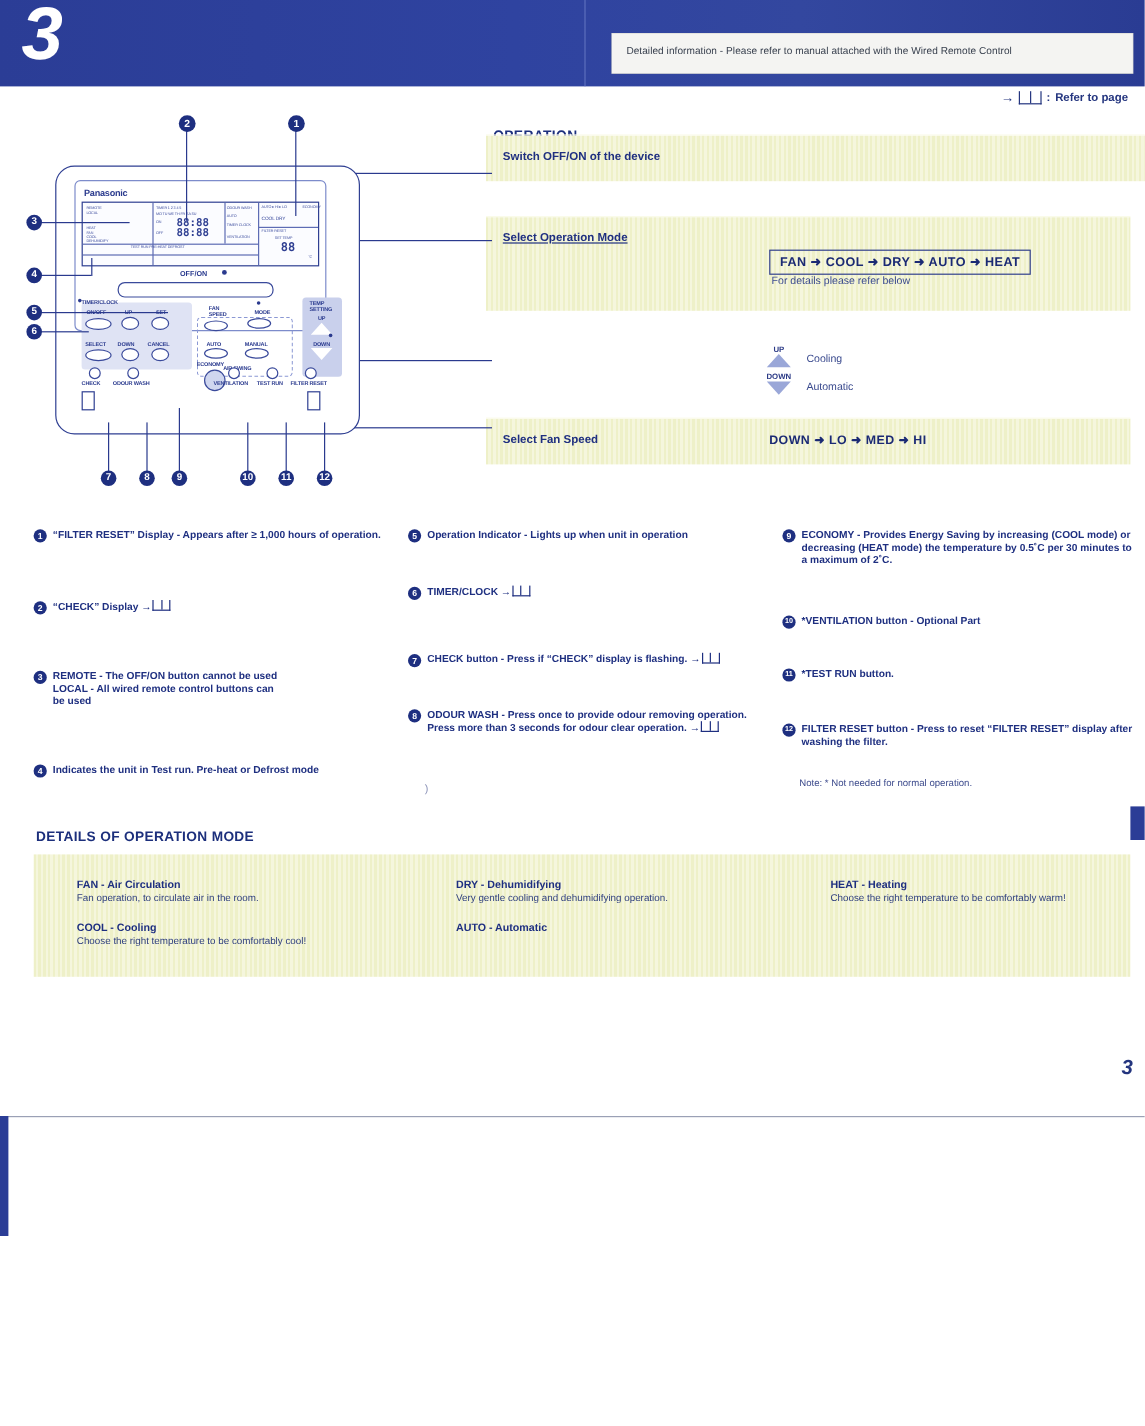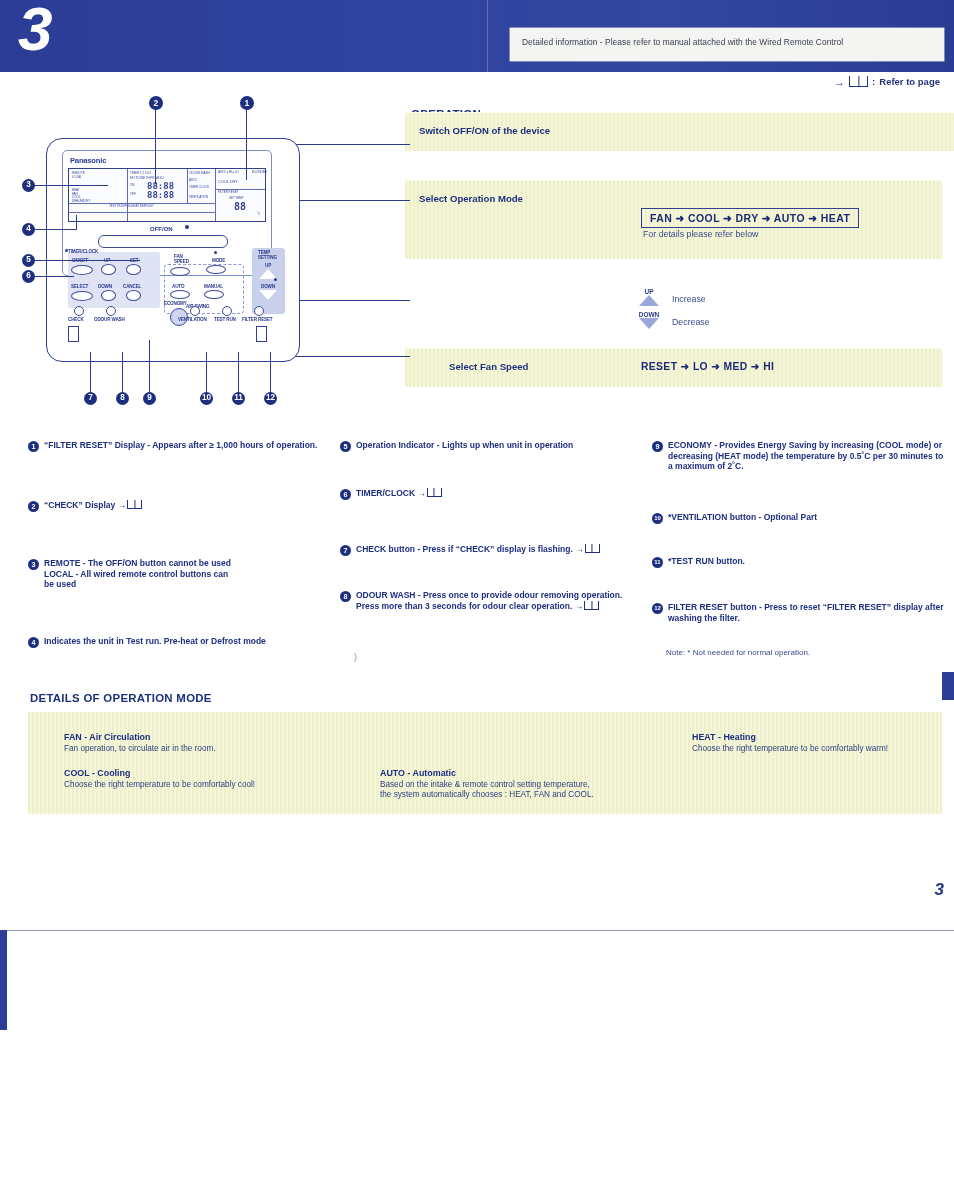--- a/index.html
+++ b/index.html
@@ -119,40 +119,40 @@
     <span>Refer to page</span>
   </div>
 
   <div class="op-title">OPERATION</div>
 
   <div class="opband" style="top:112px;width:585px;height:38px;">
     <div class="lbl" style="top:12px;">Switch OFF/ON of the device</div>
   </div>
 
   <div class="opband" style="top:180px;width:537px;height:78px;">
-    <div class="lbl" style="top:12px;">Select Operation Mode</div>
+    <div class="lbl" style="top:12px;text-decoration:underline;">Select Operation Mode</div>
   </div>
   <div class="modebox" style="left:641px;top:208px;">FAN ➜ COOL ➜ DRY ➜ AUTO ➜ HEAT</div>
   <div class="modenote" style="left:643px;top:229px;">For details please refer below</div>
 
   <div style="position:absolute;left:638px;top:288px;width:22px;text-align:center;">
     <div class="updown" style="position:relative;left:0;top:0;font-weight:bold;font-size:6.5px;">UP</div>
     <div class="tri tri-up" style="margin:0 auto;"></div>
   </div>
-  <div class="capt" style="left:672px;top:294px;">Increase</div>
+  <div class="capt" style="left:672px;top:294px;">Cooling</div>
   <div style="position:absolute;left:638px;top:311px;width:22px;text-align:center;">
     <div class="updown" style="position:relative;left:0;top:0;font-weight:bold;font-size:6.5px;">DOWN</div>
     <div class="tri tri-dn" style="margin:0 auto;"></div>
   </div>
-  <div class="capt" style="left:672px;top:317px;">Decrease</div>
+  <div class="capt" style="left:672px;top:317px;">Automatic</div>
 
   <div class="opband" style="top:348px;width:537px;height:38px;">
-    <div class="lbl" style="top:12px;margin-left:30px;">Select Fan Speed</div>
-  </div>
-  <div class="fanline" style="left:641px;top:360px;">RESET ➜ LO ➜ MED ➜ HI</div>
+    <div class="lbl" style="top:12px;">Select Fan Speed</div>
+  </div>
+  <div class="fanline" style="left:641px;top:360px;">DOWN ➜ LO ➜ MED ➜ HI</div>
 
   <div class="lead" style="left:178px;top:144px;width:232px;height:1.3px;"></div>
   <div class="lead" style="left:178px;top:144px;width:1.3px;height:16px;"></div>
   <div class="lead" style="left:262px;top:200px;width:148px;height:1.3px;"></div>
   <div class="lead" style="left:262px;top:158px;width:1.3px;height:43px;"></div>
   <div class="lead" style="left:278px;top:300px;width:132px;height:1.3px;"></div>
   <div class="lead" style="left:278px;top:300px;width:1.3px;height:12px;"></div>
   <div class="lead" style="left:262px;top:356px;width:148px;height:1.3px;"></div>
   <div class="lead" style="left:262px;top:330px;width:1.3px;height:27px;"></div>
 
@@ -350,24 +350,26 @@
   <div class="dom-band"></div>
 
   <div class="dom-item" style="left:48px;top:732px;width:290px;">
     <div class="dom-h">FAN - Air Circulation</div>
     <div class="dom-p">Fan operation, to circulate air in the room.</div>
   </div>
   <div class="dom-item" style="left:48px;top:768px;width:290px;">
     <div class="dom-h">COOL - Cooling</div>
     <div class="dom-p">Choose the right temperature to be comfortably cool!</div>
   </div>
+  <div class="dom-item" style="left:364px;top:732px;width:300px;">
+    <div class="dom-h">DRY - Dehumidifying</div>
+    <div class="dom-p">Very gentle cooling and dehumidifying operation.</div>
+  </div>
   <div class="dom-item" style="left:364px;top:768px;width:310px;">
     <div class="dom-h">AUTO - Automatic</div>
-    <div class="dom-p" style="white-space:pre-line;">Based on the intake &amp; remote control setting temperature,
-the system automatically chooses : HEAT, FAN and COOL.</div>
   </div>
   <div class="dom-item" style="left:676px;top:732px;width:260px;">
     <div class="dom-h">HEAT - Heating</div>
     <div class="dom-p">Choose the right temperature to be comfortably warm!</div>
   </div>
 
   <div class="side-tab"></div>
   <div class="pagenum">3</div>
   <div class="bot-rule"></div>
   <div class="bot-bar"></div>

